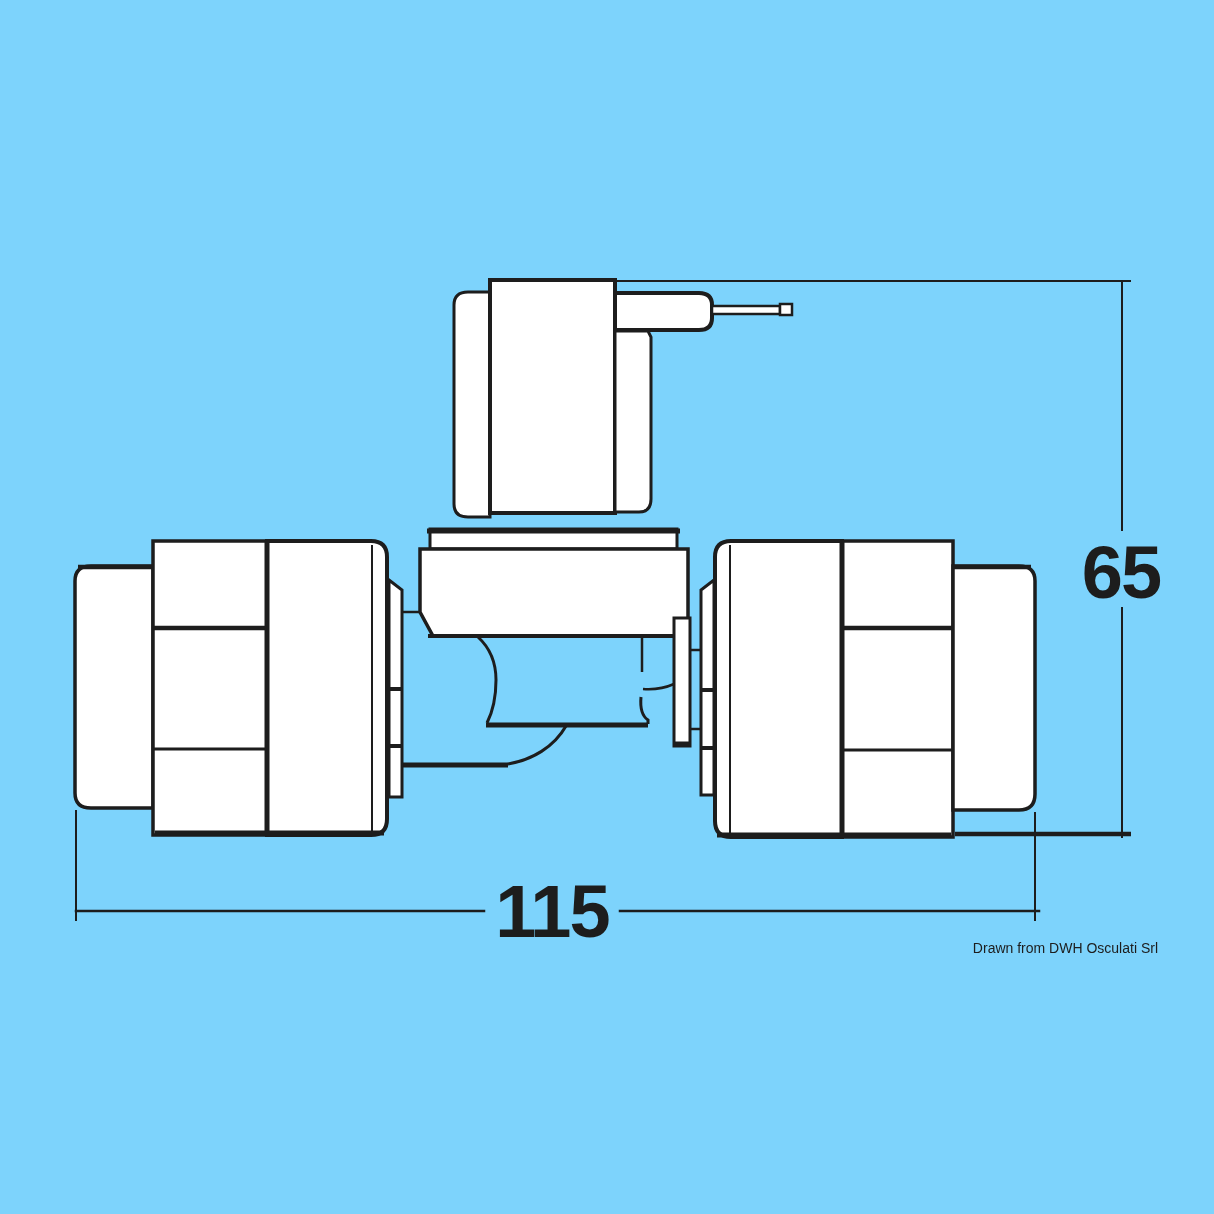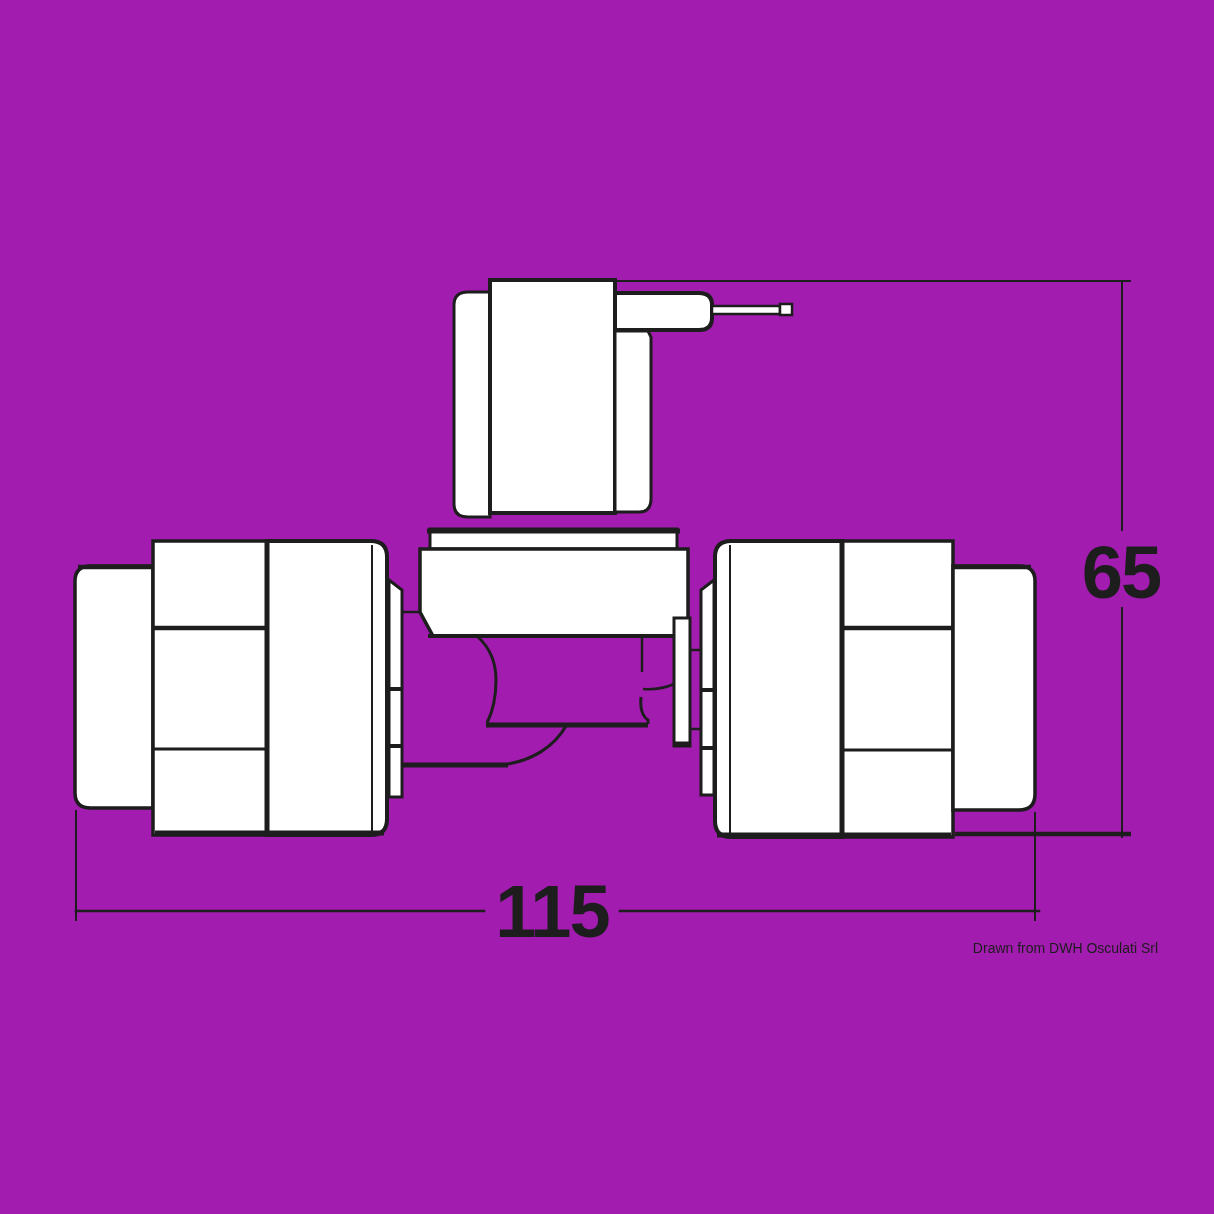--- a/index.html
+++ b/index.html
@@ -8,21 +8,21 @@
     background: #ffffff;
     width: 1214px;
     height: 1214px;
     overflow: hidden;
     font-family: "Liberation Sans", sans-serif;
   }
   #drawing-page {
     position: relative;
     width: 1214px;
     height: 1214px;
-    background: #a21caf;
+    background: #7dd3fc;
     text-align: right;
   }
   svg { display: block; }
   .dim-text {
     font-family: "Liberation Sans", sans-serif;
     font-weight: bold;
     font-size: 74px;
     fill: #1d1d1d;
     letter-spacing: -2px;
   }

